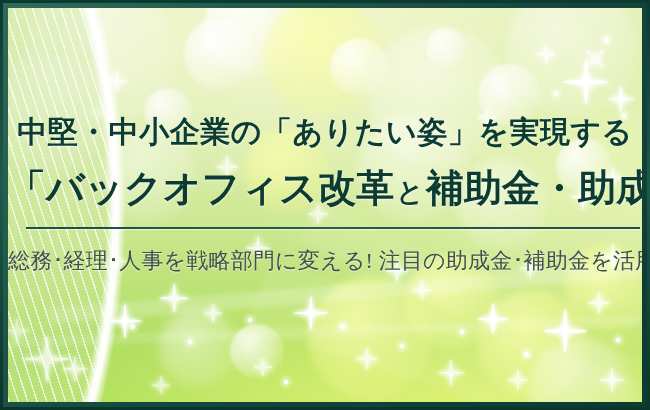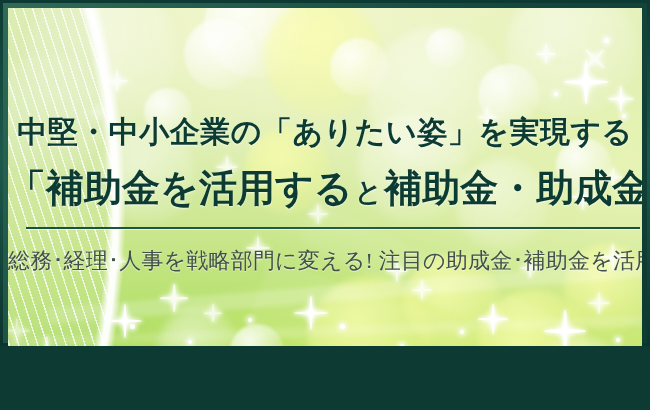--- a/index.html
+++ b/index.html
@@ -7,21 +7,21 @@
   html, body {
     width:650px; height:410px;
     overflow:hidden;
     background:#0d3b33;
     font-family:"Liberation Serif", serif;
   }
 
   
   #banner {
     position:relative;
-    width:650px; height:346px;
+    width:650px; height:410px;
     overflow:hidden;
     background:
       linear-gradient(180deg,#0c3a32 0%,#1d5a4c 45%,#0b342c 100%);
   }
 
   
   #frame-bevel {
     position:absolute;
     left:3px; top:3px; right:3px; bottom:3px;
     background:linear-gradient(135deg,#2f6b58 0%,#14463c 55%,#0d3a31 100%);
@@ -399,21 +399,21 @@
       <div id="swoosh-tint"></div>
       <div id="swoosh-stripes"></div>
       <div id="swoosh-edge"></div>
     </div>
 
     <div id="content">
 
       <div class="title-line1">中堅・中小企業の「ありたい姿」を実現する</div>
 
       <div class="title-line2">
-        <span>「補助金を活用する</span><span class="to-small">と</span><span>補助金・助成金」</span>
+        <span>「バックオフィス改革</span><span class="to-small">と</span><span>補助金・助成金」</span>
       </div>
 
       <div id="divider"></div>
 
       <div class="subtitle">総務･経理･人事を戦略部門に変える! 注目の助成金･補助金を活用する！</div>
 
 
     </div>
 
   </div>

